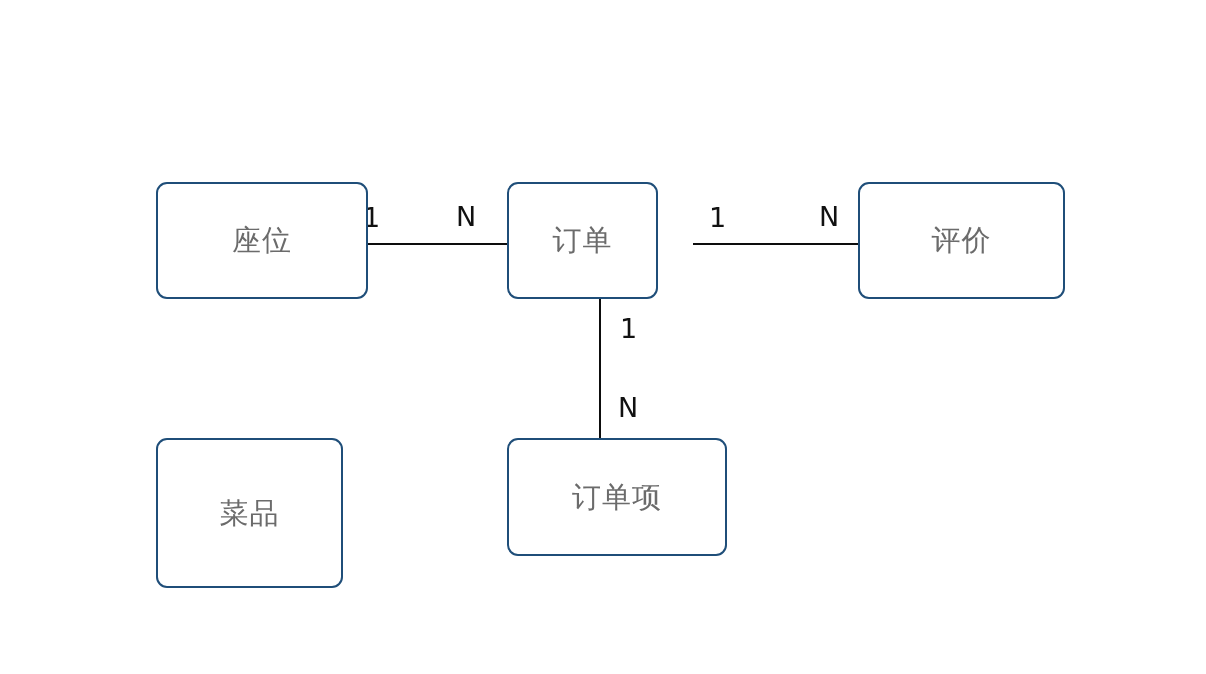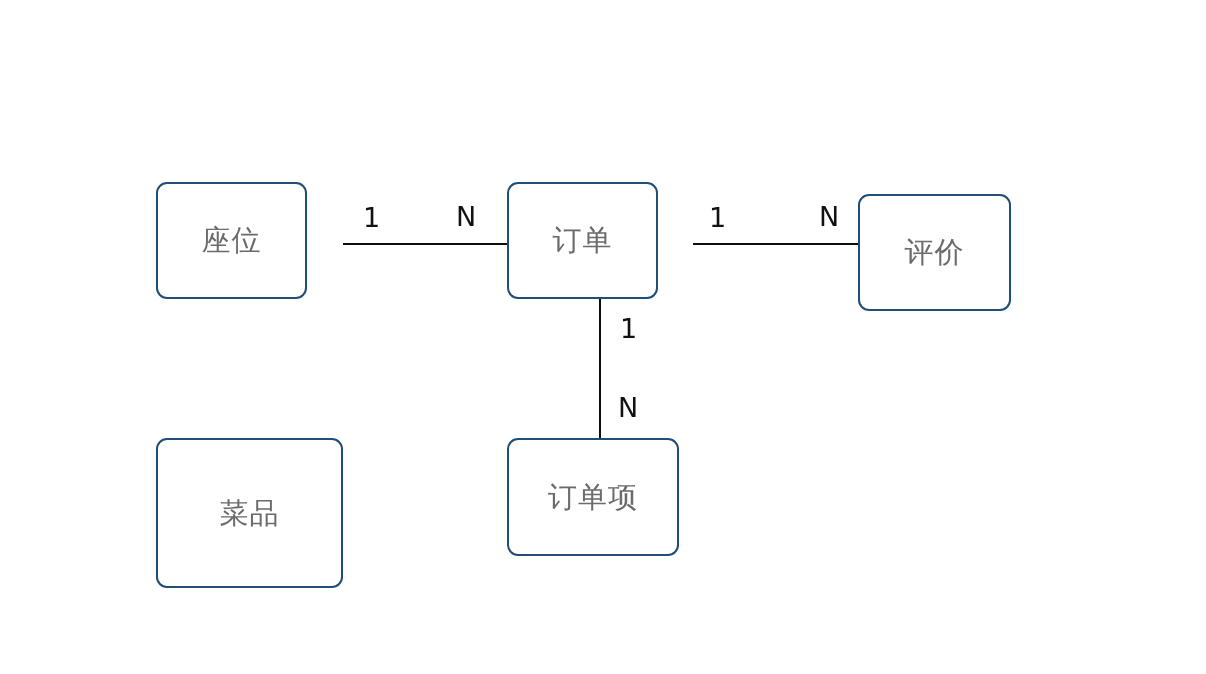--- a/index.html
+++ b/index.html
@@ -72,33 +72,33 @@
 
   <div class="card-label" style="left:363px; top:204px;">1</div>
   <div class="card-label" style="left:456px; top:203px;">N</div>
 
   <div class="card-label" style="left:709px; top:204px;">1</div>
   <div class="card-label" style="left:819px; top:203px;">N</div>
 
   <div class="card-label" style="left:620px; top:315px;">1</div>
   <div class="card-label" style="left:618px; top:394px;">N</div>
 
-  <div class="entity-box" style="left:156px; top:182px; width:151px; height:117px;">
+  <div class="entity-box" style="left:156px; top:182px; width:212px; height:117px;">
     <span class="entity-label">座位</span>
   </div>
 
   <div class="entity-box" style="left:507px; top:182px; width:151px; height:117px;">
     <span class="entity-label">订单</span>
   </div>
 
-  <div class="entity-box" style="left:858px; top:182px; width:153px; height:117px;margin-top:12px;">
+  <div class="entity-box" style="left:858px; top:182px; width:207px; height:117px;">
     <span class="entity-label">评价</span>
   </div>
 
   <div class="entity-box" style="left:156px; top:438px; width:187px; height:150px;">
     <span class="entity-label">菜品</span>
   </div>
 
-  <div class="entity-box" style="left:507px; top:438px; width:172px; height:118px;">
+  <div class="entity-box" style="left:507px; top:438px; width:220px; height:118px;">
     <span class="entity-label">订单项</span>
   </div>
 
 </div>
 
 </body></html>

